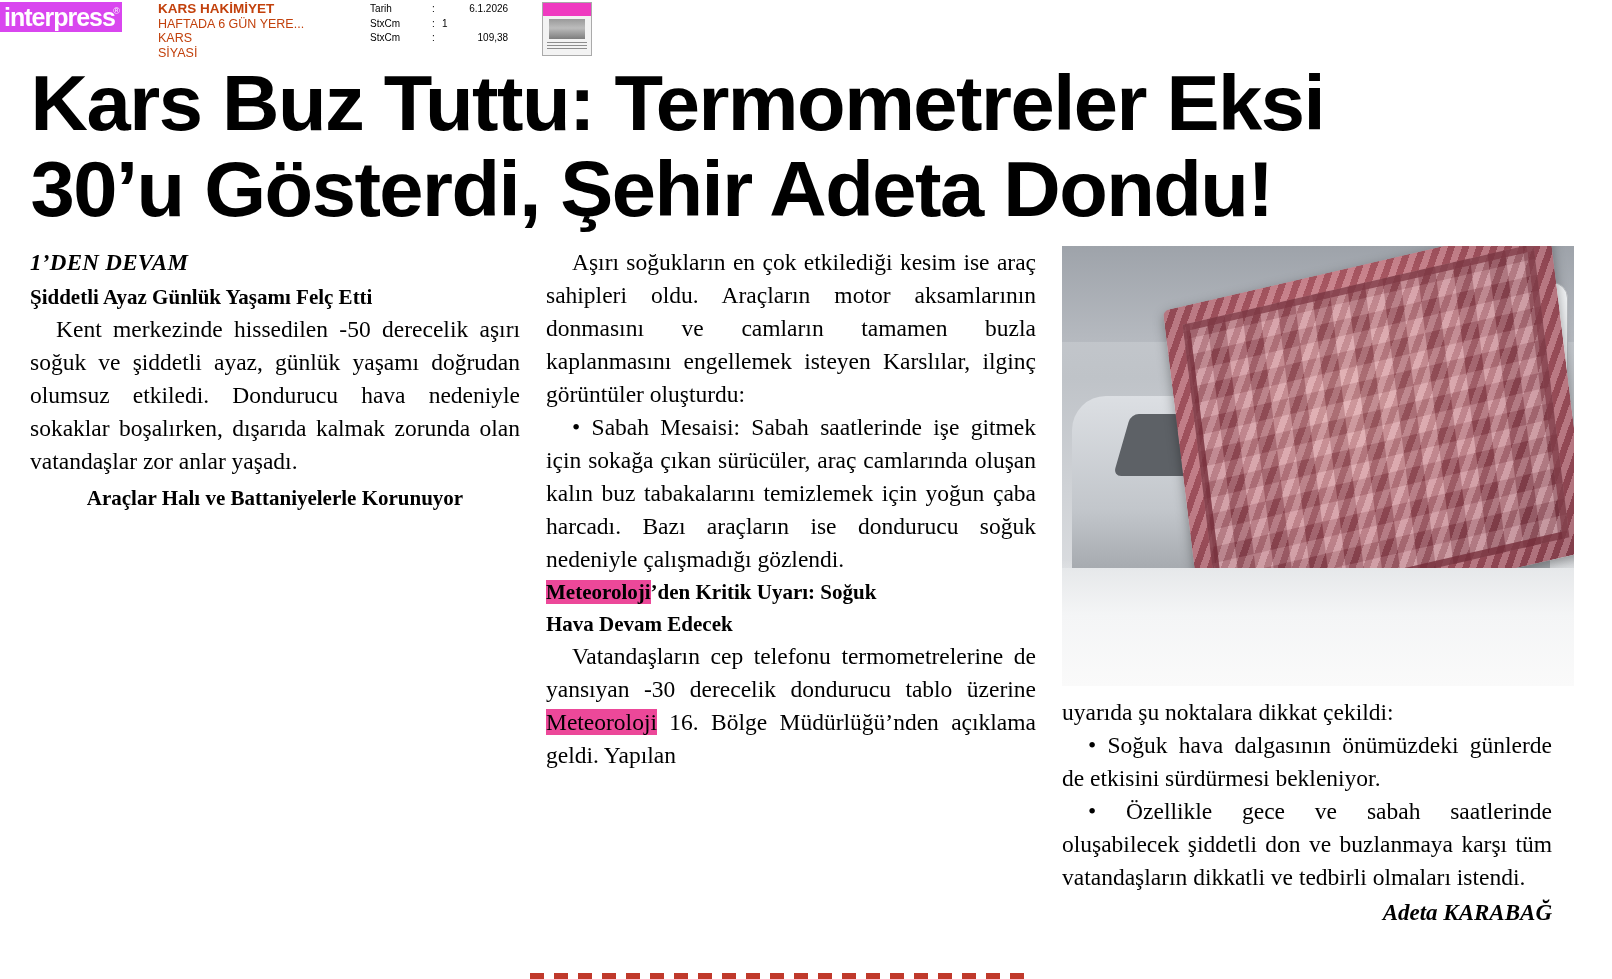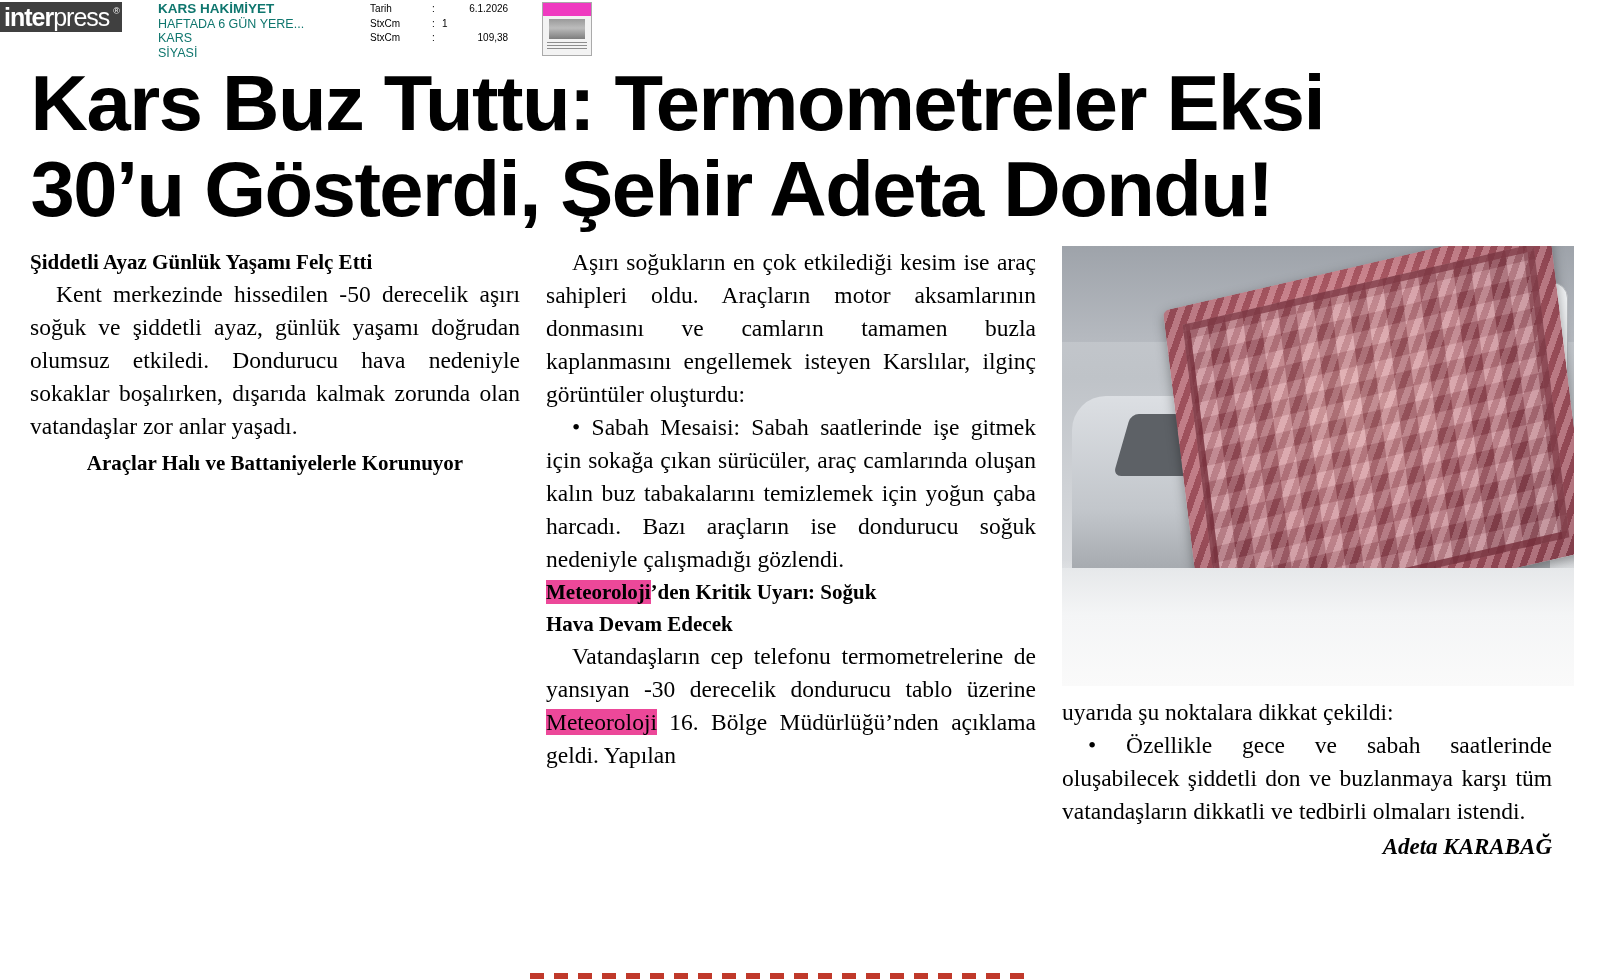--- a/index.html
+++ b/index.html
@@ -21,46 +21,46 @@
     position: relative;
     height: 58px;
     display: flex;
     align-items: flex-start;
     padding-top: 2px;
     box-sizing: border-box;
   }
   .logo {
     width: 122px;
     height: 30px;
-    background: #404040;
+    background: #d946ef;
     color: #fff;
     font-family: "Liberation Sans", sans-serif;
     font-size: 25px;
     font-weight: 700;
     letter-spacing: -1px;
     display: flex;
     align-items: center;
     padding-left: 4px;
     box-sizing: border-box;
     position: relative;
   }
-  .logo .light { font-weight: 400; }
+  .logo .light { font-weight: 700; }
   .logo .reg {
     font-size: 9px;
     position: absolute;
     right: 3px;
     top: 4px;
     font-weight: 400;
   }
   .pub-block {
     margin-left: 36px;
     font-family: "Liberation Sans", sans-serif;
     font-size: 12.5px;
     line-height: 14.5px;
-    color: #0f766e;
+    color: #c2410c;
   }
   .pub-block .pub-name { font-weight: 700; font-size: 13.5px; }
   .meta-block {
     margin-left: 66px;
     font-family: "Liberation Sans", sans-serif;
     font-size: 10px;
     line-height: 14.5px;
   }
   .meta-row { display: flex; }
   .meta-row .mk { width: 62px; }
@@ -272,20 +272,21 @@
 </div>
 
 <div class="headline">
   <div>Kars Buz Tuttu: Termometreler Eksi</div>
   <div class="l2">30’u Gösterdi, Şehir Adeta Dondu!</div>
 </div>
 
 <div class="body-wrap">
 
   <div class="col">
+    <div class="kicker">1’DEN DEVAM</div>
     <div class="subhead">Şiddetli Ayaz Günlük Yaşamı Felç Etti</div>
     <p class="indent">Kent merkezinde hissedilen -50 derecelik aşırı soğuk ve şiddetli ayaz, günlük yaşamı doğrudan olumsuz etkiledi. Dondurucu hava nedeniyle sokaklar boşalırken, dışarıda kalmak zorunda olan vatandaşlar zor anlar yaşadı.</p>
     <div class="subhead center" style="margin-top:4px">Araçlar Halı ve Battaniyelerle Korunuyor</div>
   </div>
 
   <div class="col">
     <p class="indent">Aşırı soğukların en çok etkilediği kesim ise araç sahipleri oldu. Araçların motor aksamlarının donmasını ve camların tamamen buzla kaplanmasını engellemek isteyen Karslılar, ilginç görüntüler oluşturdu:</p>
     <p class="bullet">• Sabah Mesaisi: Sabah saatlerinde işe gitmek için sokağa çıkan sürücüler, araç camlarında oluşan kalın buz tabakalarını temizlemek için yoğun çaba harcadı. Bazı araçların ise dondurucu soğuk nedeniyle çalışmadığı gözlendi.</p>
     <div class="subhead">
       <span class="hl">Meteoroloji</span><span>’den Kritik Uyarı: Soğuk</span>
@@ -305,19 +306,20 @@
       <div class="ph-snow2"></div>
       <div class="ph-car-body"></div>
       <div class="ph-windshield"></div>
       <div class="ph-wheel"></div>
       <div class="ph-wheel w2"></div>
       <div class="ph-rug"></div>
       <div class="ph-snow"></div>
     </div>
     <div class="right-col-text">
       <p>uyarıda şu noktalara dikkat çekildi:</p>
+      <p class="bullet">• Soğuk hava dalgasının önümüzdeki günlerde de etkisini sürdürmesi bekleniyor.</p>
       <p class="bullet">• Özellikle gece ve sabah saatlerinde oluşabilecek şiddetli don ve buzlanmaya karşı tüm vatandaşların dikkatli ve tedbirli olmaları istendi.</p>
       <div class="byline">Adeta KARABAĞ</div>
     </div>
   </div>
 </div>
 
 <div class="bottom-cut"></div>
 
 </body></html>

